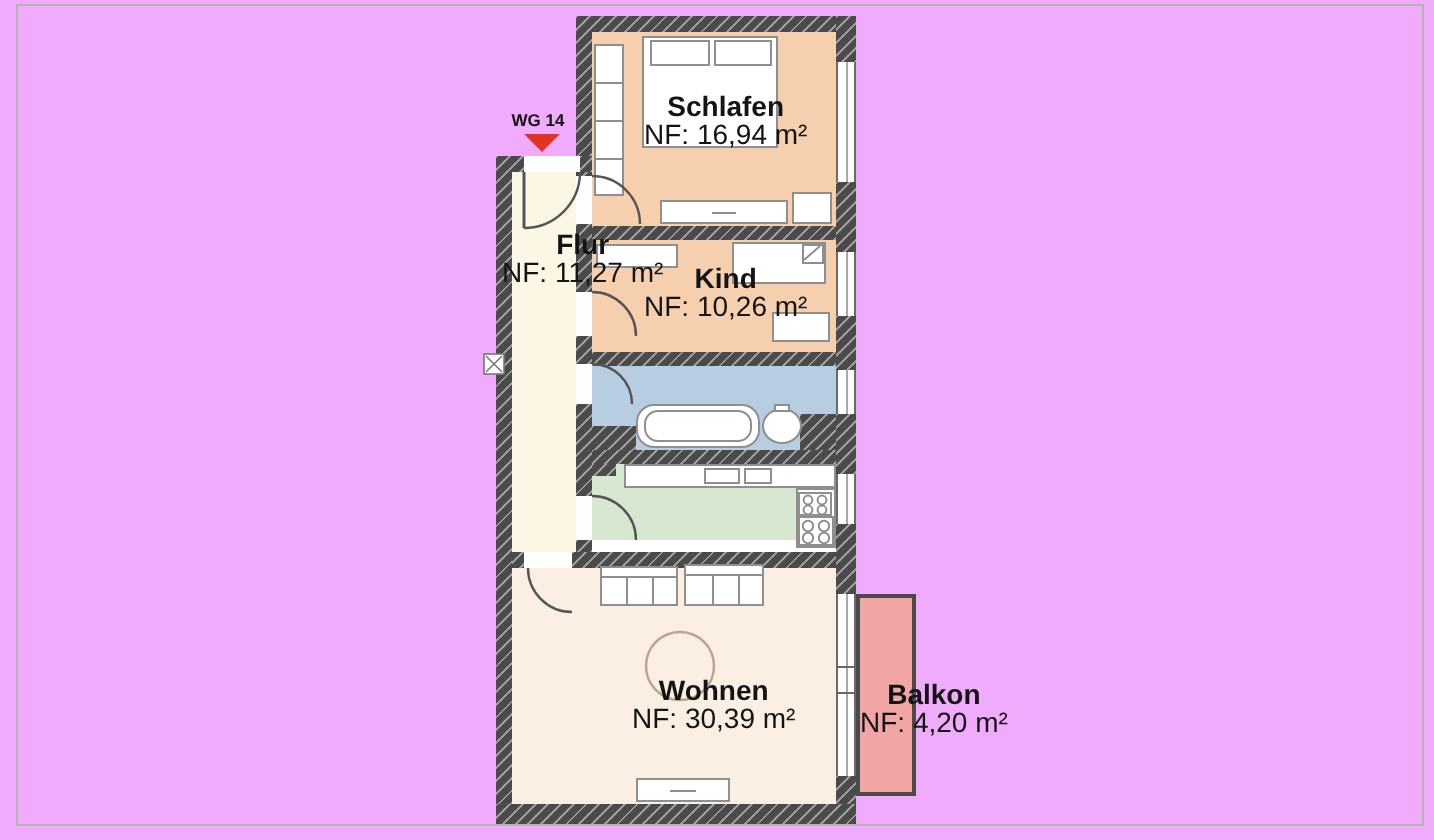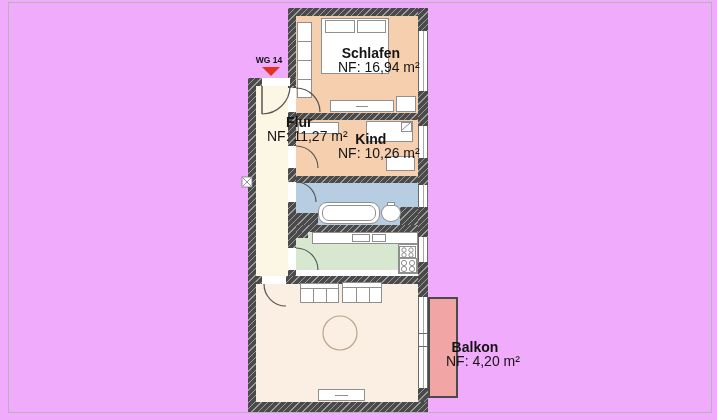--- a/index.html
+++ b/index.html
@@ -12,21 +12,21 @@
   .gap{position:absolute;background:#ffffff;}
   .window{position:absolute;left:418px;width:10px;background:#ffffff;
           border-left:1px solid #6a6a6a;border-right:1px solid #6a6a6a;box-sizing:border-box;}
   .window .gl{position:absolute;left:50%;top:0;bottom:0;width:1px;background:#a8a8a8;}
   .furn{position:absolute;background:#ffffff;border:1px solid #8f8f8f;box-sizing:border-box;}
   .round{border-radius:9px;}
   .vline{position:absolute;top:0;bottom:0;width:1px;background:#8f8f8f;}
   .hline{position:absolute;left:0;right:0;height:1px;background:#8f8f8f;}
   .rlabel{position:absolute;font-size:14px;line-height:14px;color:#141414;white-space:nowrap;text-align:center;}
   .rlabel .nm{font-weight:bold;display:block;}
-  .rlabel .ar{display:block;padding-left:16px;}
+  .rlabel .ar{display:block;}
   #wg-label{position:absolute;left:249px;top:55px;width:40px;text-align:center;
             font-size:8.5px;font-weight:bold;color:#111;}
   #wg-arrow{position:absolute;left:262px;top:67px;width:0;height:0;
             border-left:9px solid transparent;border-right:9px solid transparent;
             border-top:9px solid #e23222;}
   svg.overlay{position:absolute;left:0;top:0;pointer-events:none;}
 </style>
 </head>
 <body>
 
@@ -168,17 +168,21 @@
     <span class="ar">NF: 16,94 m²</span>
   </div>
   <div class="rlabel" style="left:322px;top:132px;">
     <span class="nm">Kind</span>
     <span class="ar">NF: 10,26 m²</span>
   </div>
   <div class="rlabel" style="left:251px;top:115px;">
     <span class="nm">Flur</span>
     <span class="ar">NF: 11,27 m²</span>
   </div>
+  <div class="rlabel" style="left:316px;top:338px;">
+    <span class="nm">Wohnen</span>
+    <span class="ar">NF: 30,39 m²</span>
+  </div>
   <div class="rlabel" style="left:430px;top:340px;">
     <span class="nm">Balkon</span>
     <span class="ar">NF: 4,20 m²</span>
   </div>
 </div>
 
 </body></html>

